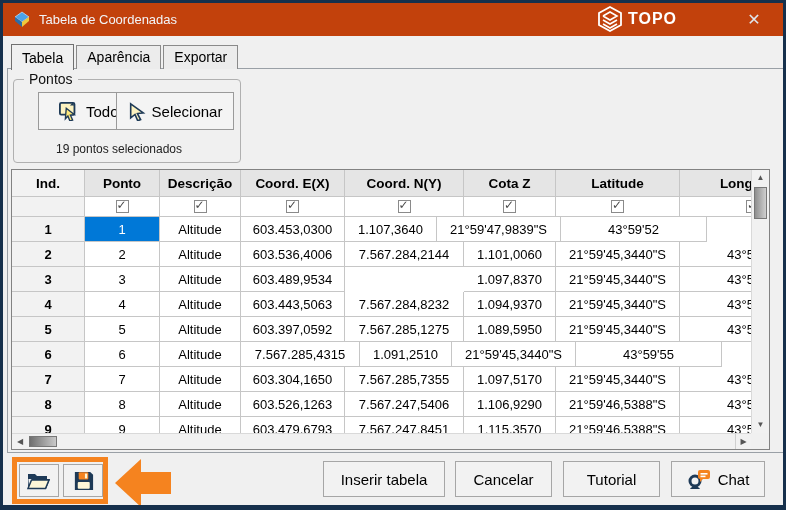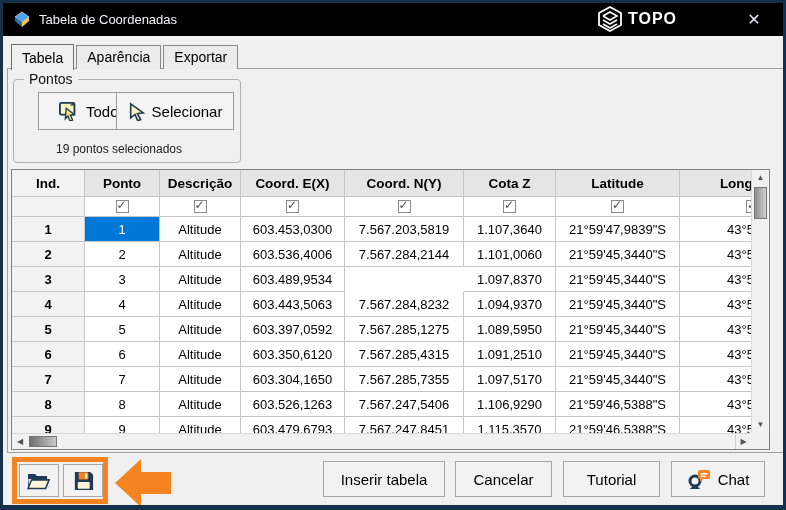--- a/index.html
+++ b/index.html
@@ -7,21 +7,21 @@
   .window{
     position:relative;width:786px;height:510px;
     border:3px solid #16304c;border-bottom-width:5px;
     background:#f0f0f0;
     font-family:"Liberation Sans","DejaVu Sans",sans-serif;
     overflow:hidden;
   }
   
   .titlebar{
     position:absolute;left:0;top:0;right:0;height:33px;
-    background:#000000;display:flex;align-items:center;color:#fff;
+    background:#c2410c;display:flex;align-items:center;color:#fff;
   }
   .app-icon{margin-left:10px;width:18px;height:18px;display:inline-block;}
   .title-text{margin-left:8px;font-size:13px;color:#f2f5f9;}
   .topo-logo{position:absolute;left:594px;top:3px;display:flex;align-items:center;gap:5px;}
   .topo-logo .logo-text{font-size:16px;font-weight:bold;letter-spacing:1px;color:#fff;}
   .close-btn{
     position:absolute;right:18px;top:6px;width:22px;height:22px;
     color:#dfe5ec;font-size:16px;line-height:22px;text-align:center;cursor:default;
   }
   
@@ -215,21 +215,20 @@
             </div>
             <div class="cell" style="width: 146px;">
               <div class="checkbox checked"></div>
             </div>
           </div>
           <div class="data-row">
             <div class="cell ind" style="width: 73px;">1</div>
             <div class="cell selected" style="width: 75px;">1</div>
             <div class="cell" style="width: 81px;">Altitude</div>
             <div class="cell" style="width: 104px;">603.453,0300</div>
-            <div class="cell" style="width: 119px;">7.567.203,5819</div>
             <div class="cell" style="width: 92px;">1.107,3640</div>
             <div class="cell" style="width: 124px;">21°59'47,9839"S</div>
             <div class="cell" style="width: 146px;">43°59'52</div>
           </div>
           <div class="data-row">
             <div class="cell ind" style="width: 73px;">2</div>
             <div class="cell" style="width: 75px;">2</div>
             <div class="cell" style="width: 81px;">Altitude</div>
             <div class="cell" style="width: 104px;">603.536,4006</div>
             <div class="cell" style="width: 119px;">7.567.284,2144</div>
@@ -264,21 +263,20 @@
             <div class="cell" style="width: 104px;">603.397,0592</div>
             <div class="cell" style="width: 119px;">7.567.285,1275</div>
             <div class="cell" style="width: 92px;">1.089,5950</div>
             <div class="cell" style="width: 124px;">21°59'45,3440"S</div>
             <div class="cell" style="width: 146px;">43°59'54</div>
           </div>
           <div class="data-row">
             <div class="cell ind" style="width: 73px;">6</div>
             <div class="cell" style="width: 75px;">6</div>
             <div class="cell" style="width: 81px;">Altitude</div>
-            <div class="cell" style="width: 104px;">603.350,6120</div>
             <div class="cell" style="width: 119px;">7.567.285,4315</div>
             <div class="cell" style="width: 92px;">1.091,2510</div>
             <div class="cell" style="width: 124px;">21°59'45,3440"S</div>
             <div class="cell" style="width: 146px;">43°59'55</div>
           </div>
           <div class="data-row">
             <div class="cell ind" style="width: 73px;">7</div>
             <div class="cell" style="width: 75px;">7</div>
             <div class="cell" style="width: 81px;">Altitude</div>
             <div class="cell" style="width: 104px;">603.304,1650</div>

